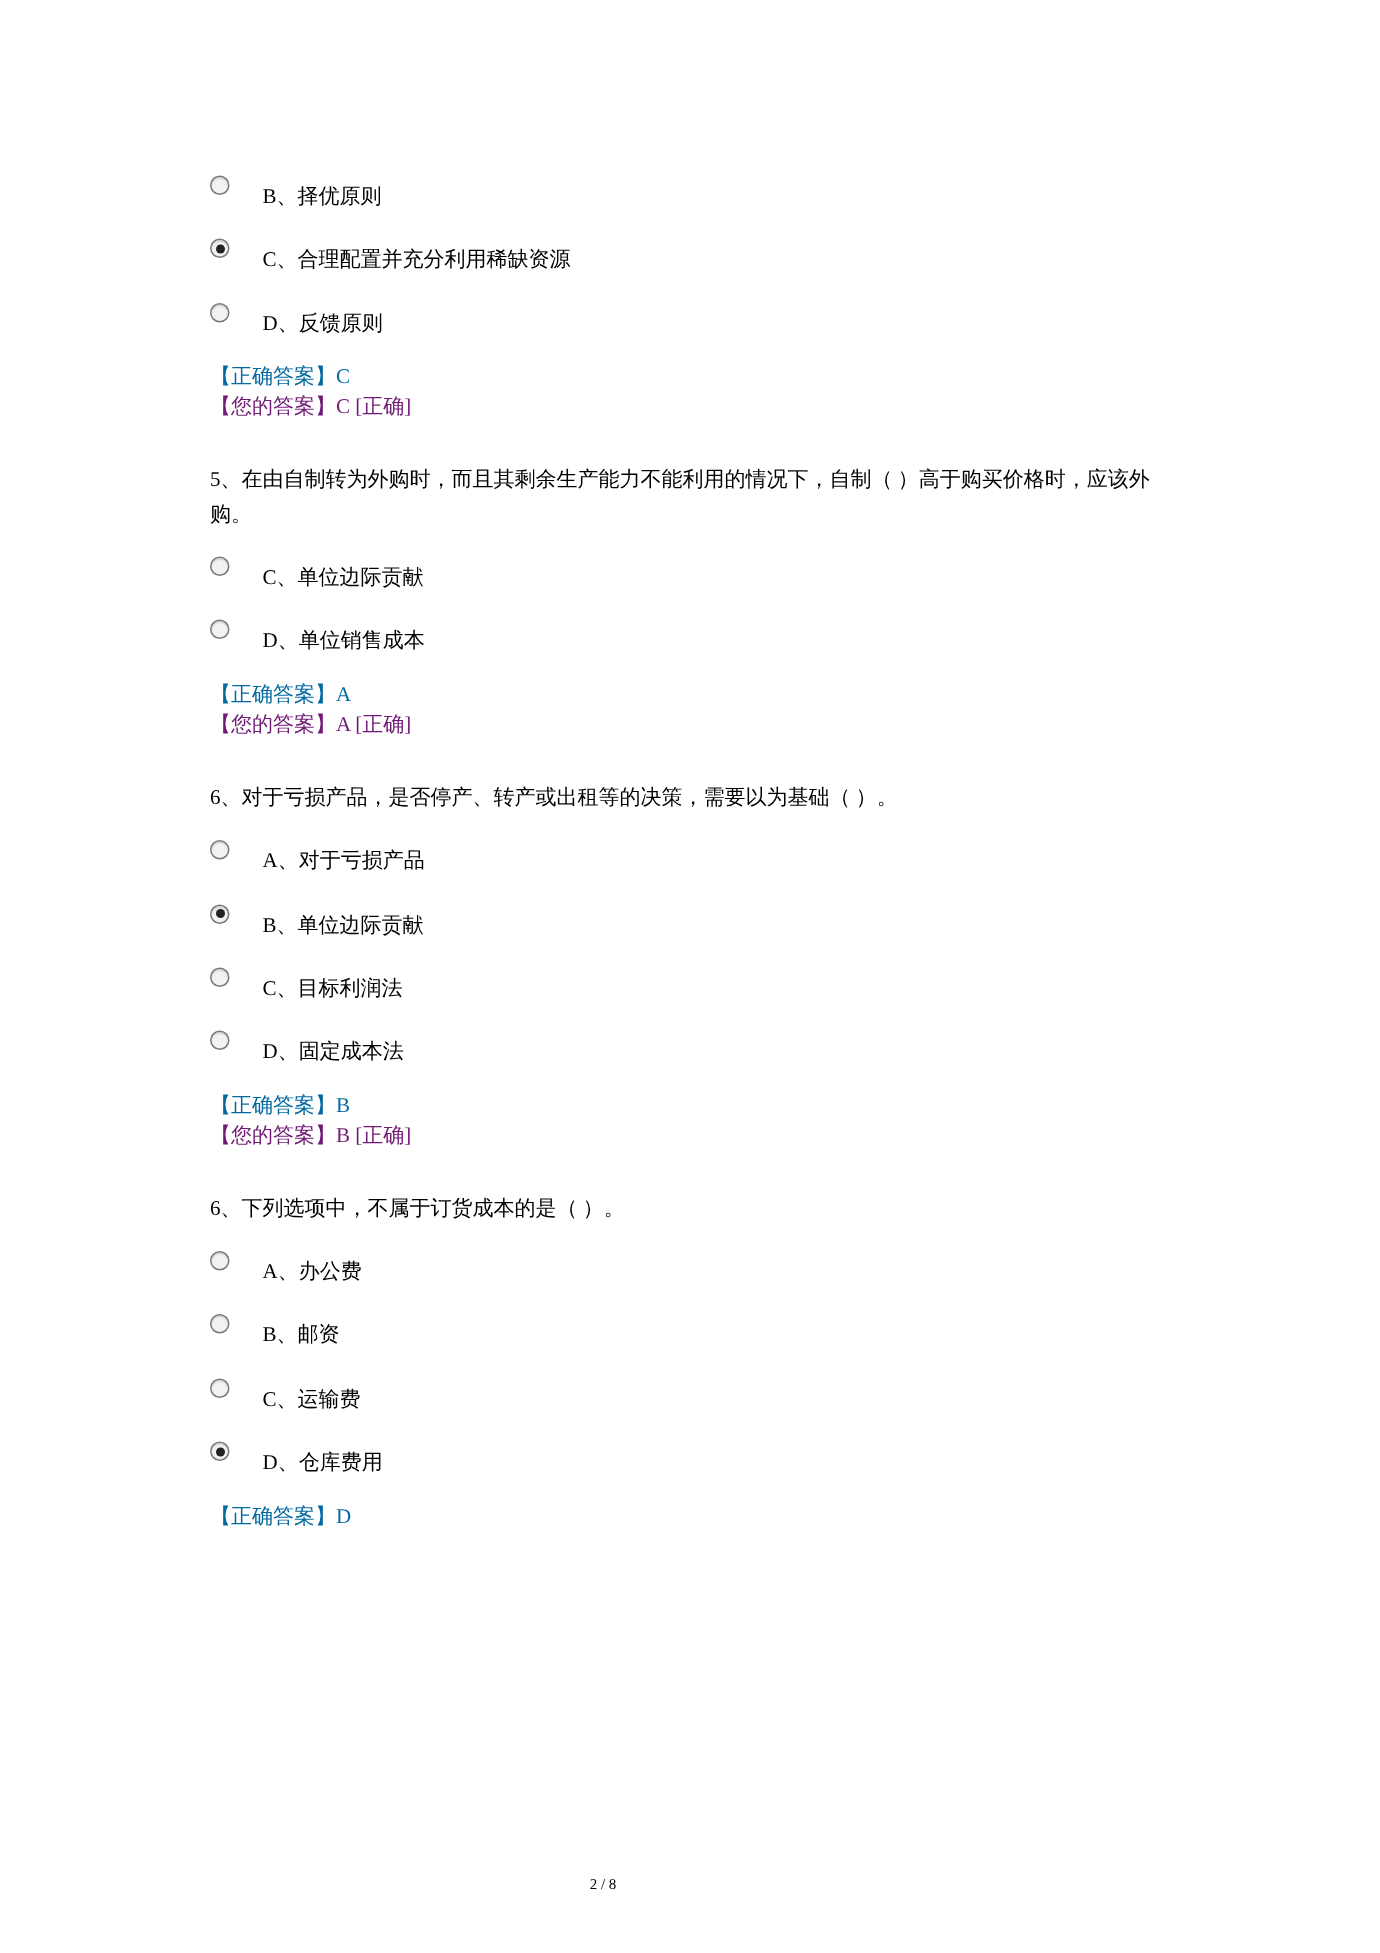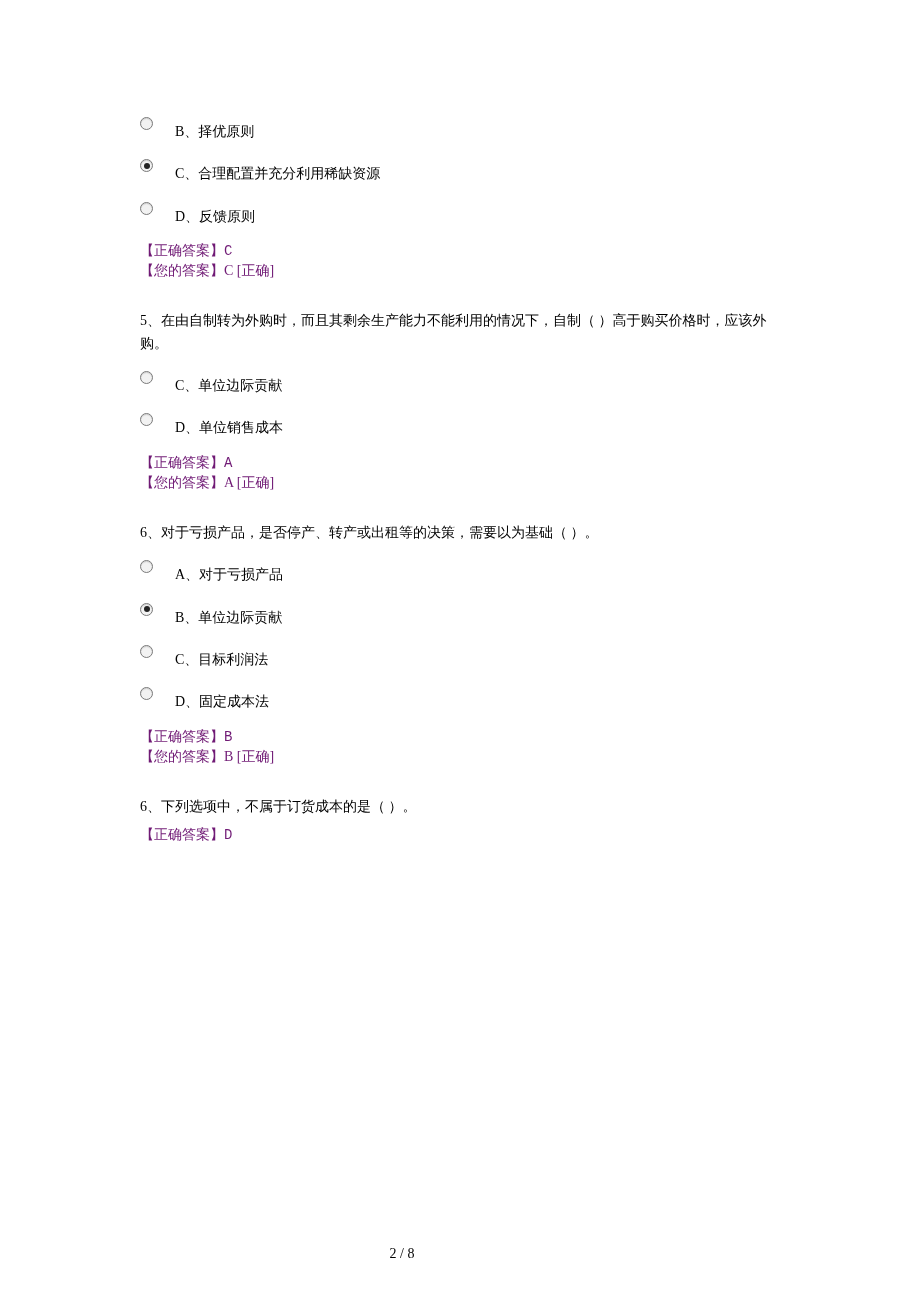--- a/index.html
+++ b/index.html
@@ -52,37 +52,36 @@
     height: 6px;
     background: #222;
     border-radius: 50%;
   }
   .opt-label {
     font-size: 14px;
     line-height: 1.6;
     padding-top: 6px;
   }
   .answer-correct {
-    color: #701a75;
+    color: #0369a1;
     font-size: 14px;
     margin: 6px 0 2px 0;
-    font-family: Liberation Mono, monospace;
   }
   .answer-your {
     color: #701a75;
     font-size: 14px;
     margin: 2px 0 8px 0;
   }
   .footer {
     position: absolute;
     bottom: 40px;
     left: 0;
     width: 804px;
     text-align: center;
-    font-size: 14px;
+    font-size: 10px;
     color: #000;
     font-family: "Times New Roman", serif;
   }
 </style>
 </head>
 <body>
 
 <div class="page">
 
   <div class="options">
@@ -132,16 +131,34 @@
     </div>
     <div class="opt-row">
       <span class="radio"></span>
       <span class="opt-label">D、固定成本法</span>
     </div>
   </div>
   <div class="answer-correct">【正确答案】B</div>
   <div class="answer-your">【您的答案】B   [正确]</div>
 
   <div class="q-text">6、下列选项中，不属于订货成本的是（   ）。</div>
+  <div class="options">
+    <div class="opt-row">
+      <span class="radio"></span>
+      <span class="opt-label">A、办公费</span>
+    </div>
+    <div class="opt-row">
+      <span class="radio"></span>
+      <span class="opt-label">B、邮资</span>
+    </div>
+    <div class="opt-row">
+      <span class="radio"></span>
+      <span class="opt-label">C、运输费</span>
+    </div>
+    <div class="opt-row">
+      <span class="radio selected"></span>
+      <span class="opt-label">D、仓库费用</span>
+    </div>
+  </div>
   <div class="answer-correct">【正确答案】D</div>
 
   <div class="footer">2 / 8</div>
 </div>
 
 </body></html>

